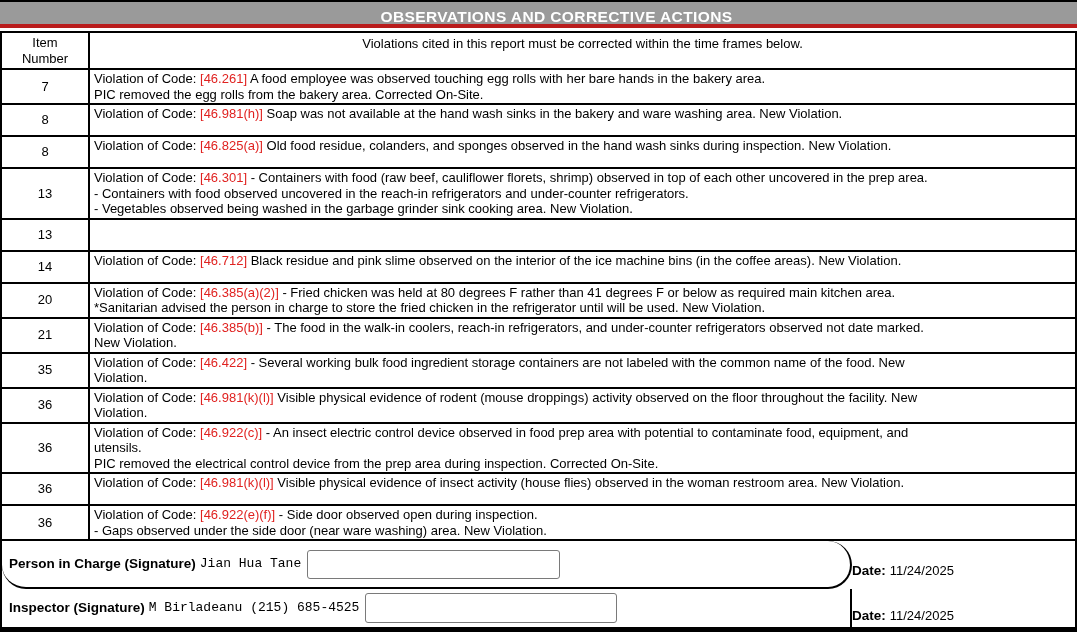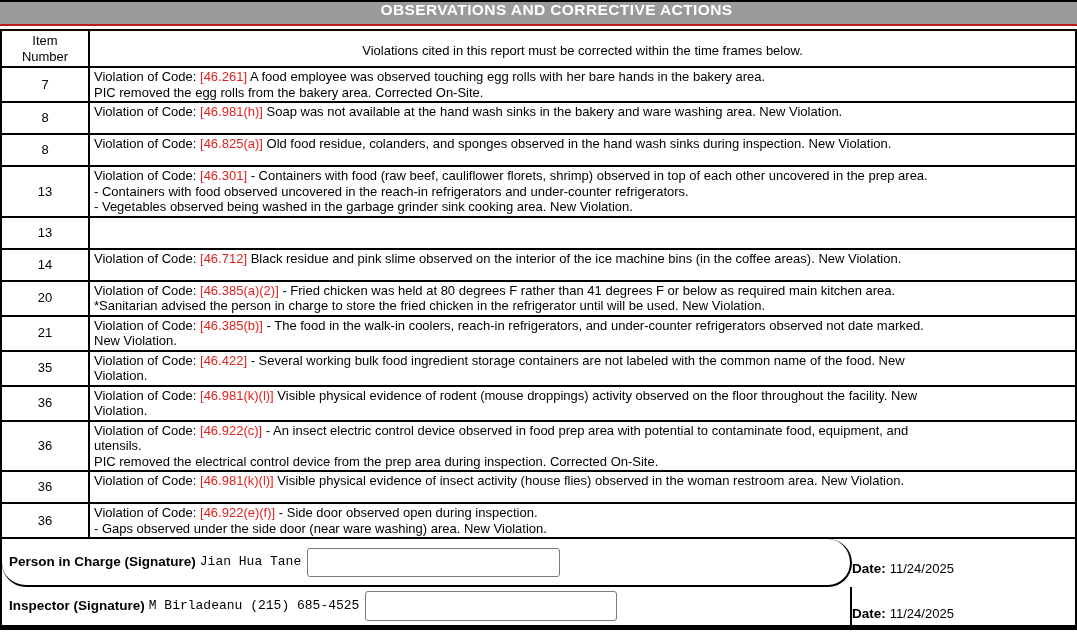--- a/index.html
+++ b/index.html
@@ -4,22 +4,22 @@
 <style>
   html,body{margin:0;padding:0;background:#fff;}
   body{
     width:1077px;height:633px;overflow:hidden;
     font-family:"Liberation Sans","DejaVu Sans",sans-serif;
     color:#000;font-size:13px;line-height:15.5px;
     position:relative;
   }
   .title-bar{
     height:22px;background:#9a9a9a;
-    border-top:2px solid #000;border-bottom:2px solid #b91c1c;
-    display:flex;align-items:flex-start;justify-content:center;padding-left:36px;
+    border-top:2px solid #000;border-bottom:4px solid #b91c1c;
+    display:flex;align-items:flex-end;justify-content:center;padding-left:36px;
   }
   .title-bar span{
     color:#fff;font-weight:bold;font-size:15.5px;letter-spacing:.4px;
   }
   .spacer{height:3px;background:#fff;}
   .grid{
     border:2px solid #000;border-bottom:none;
     box-sizing:border-box;
   }
   .row{
@@ -29,21 +29,21 @@
   .row.head{min-height:37px;}
   .item-col{
     width:88px;flex:0 0 88px;border-right:2px solid #000;
     display:flex;align-items:center;justify-content:center;
     text-align:center;box-sizing:border-box;
   }
   .text-col{
     flex:1;display:flex;align-items:flex-start;
     padding:1px 4px;box-sizing:border-box;min-width:0;
   }
-  .head .text-col{align-items:flex-start;justify-content:center;padding-top:12px;text-align:center;}
+  .head .text-col{align-items:flex-start;justify-content:center;padding-top:3px;text-align:center;}
   .pre{white-space:pre-line;}
   .vcode{color:#e02220;}
   .vwrap{width:100%;}
   .sig-row{display:flex;align-items:stretch;box-sizing:border-box;}
   .sig-row1{min-height:48px;}
   .sig-row2{min-height:38px;}
   .sig-left{
     flex:1;border-right:2px solid #000;box-sizing:border-box;
     display:flex;align-items:center;padding-left:7px;
     white-space:nowrap;

